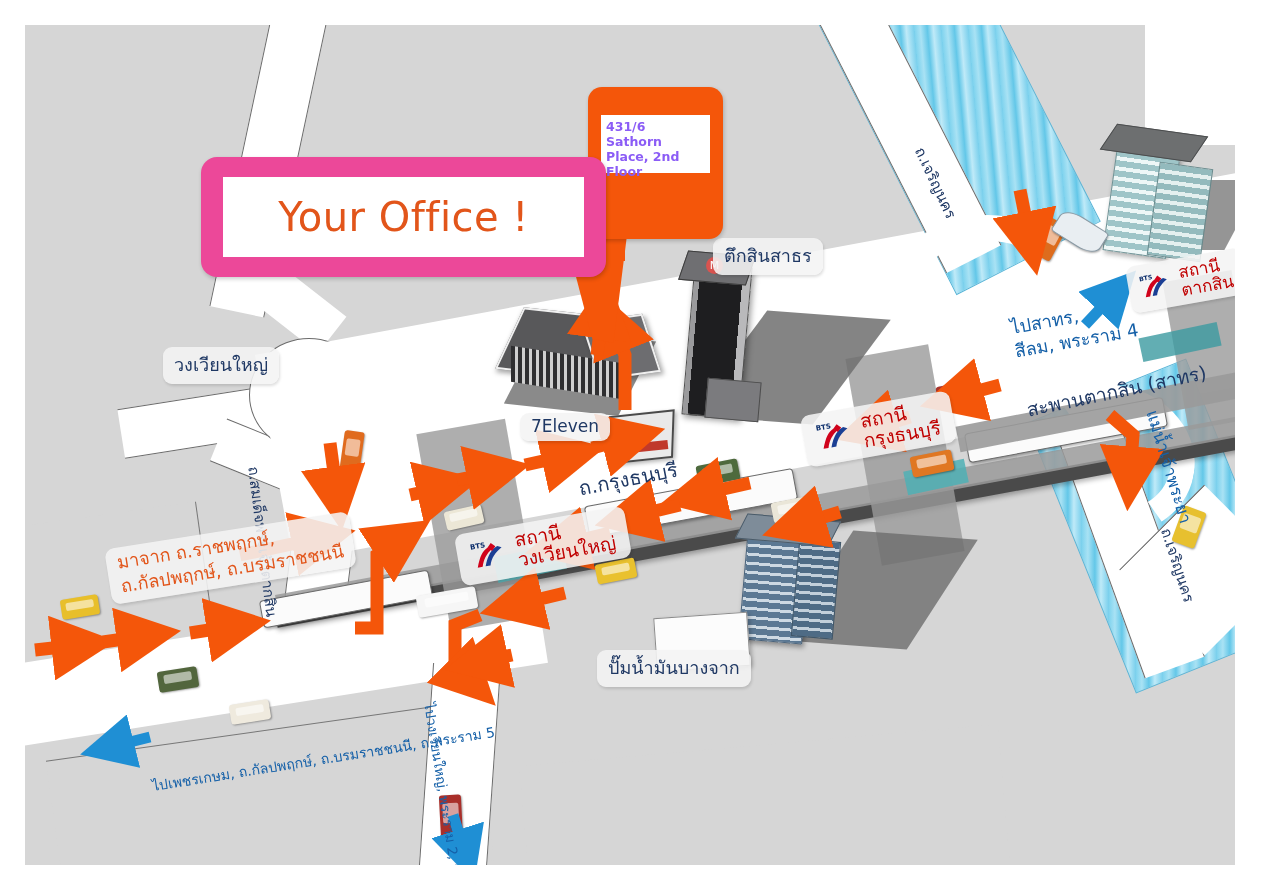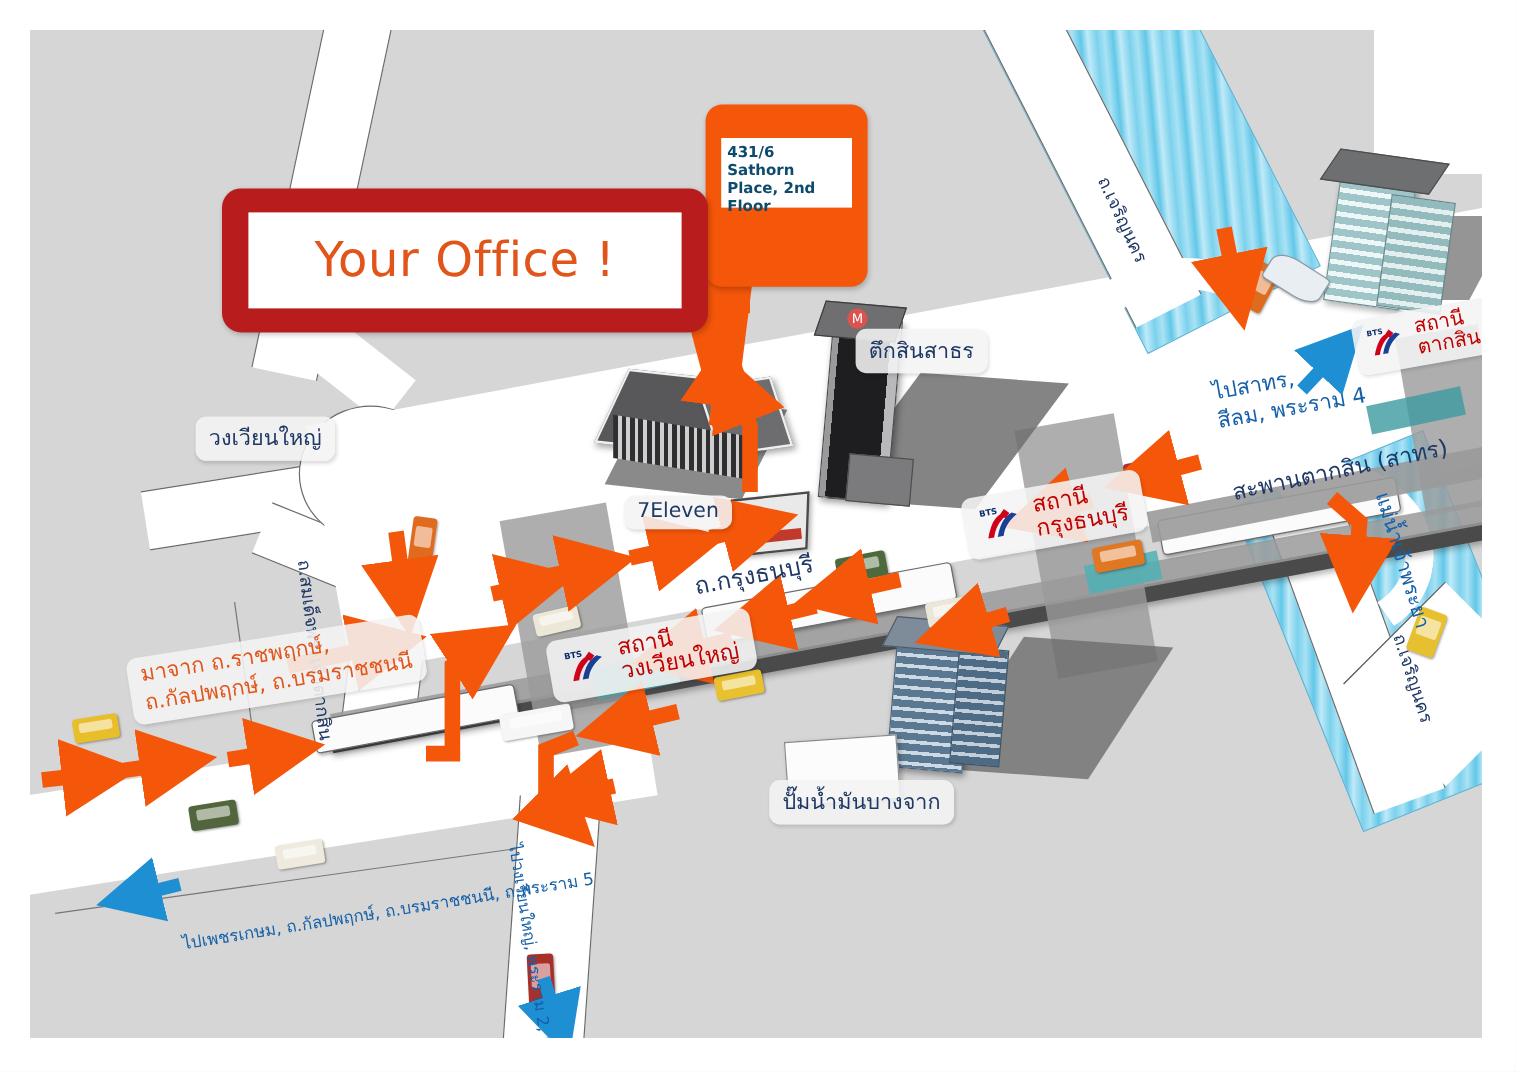--- a/index.html
+++ b/index.html
@@ -33,30 +33,30 @@
         box-shadow:1px 2px 3px rgba(0,0,0,.13);}
   .chip.orange{color:#E2551A;}
   .chip.plain{background:transparent;box-shadow:none;}
   .roadtext{position:absolute;color:#1f3864;font-size:17px;white-space:nowrap;}
   .roadtext.blue{color:#1560a8;}
 
   
   .bts{display:inline-block;vertical-align:middle;margin-right:5px;}
 
   
-  #callout{position:absolute;left:160px;top:132px;width:405px;height:120px;
-           background:#b91c1c;border-radius:16px;box-shadow:1px 2px 4px rgba(0,0,0,.2);}
+  #callout{position:absolute;left:176px;top:132px;width:405px;height:120px;
+           background:#ec4899;border-radius:16px;box-shadow:1px 2px 4px rgba(0,0,0,.2);}
   #callout .inner{position:absolute;left:22px;top:20px;right:22px;bottom:20px;
            background:#fff;display:flex;align-items:center;justify-content:center;}
   #callout .inner span{color:#E2551A;font-size:40px;letter-spacing:.5px;}
   #callout2{position:absolute;left:563px;top:62px;width:135px;height:152px;
             background:#F4560A;border-radius:14px;box-shadow:1px 2px 4px rgba(0,0,0,.2);}
   #callout2 .inner{position:absolute;left:13px;top:28px;right:13px;height:58px;background:#fff;
             padding:4px 5px;box-sizing:border-box;}
-  #callout2 .inner span{color:#0c4a6e;font-size:12.5px;font-weight:bold;line-height:15px;display:block;}
+  #callout2 .inner span{color:#8b5cf6;font-size:12.5px;font-weight:bold;line-height:15px;display:block;}
   #calloutbridge{position:absolute;left:540px;top:150px;width:60px;height:86px;background:#F4560A;}
   #calloutstem{position:absolute;left:540px;top:210px;width:62px;height:108px;background:#F4560A;
             clip-path:polygon(0 0,100% 0,78% 100%,44% 96%);}
 
   
   .car{position:absolute;border-radius:3px;box-shadow:1px 1px 2px rgba(0,0,0,.35);}
   .car::after{content:"";position:absolute;left:14%;top:18%;width:72%;height:42%;
               background:rgba(255,255,255,.55);border-radius:2px;}
   .boat{position:absolute;background:#e9eef2;border:1px solid #8a9aa5;
         border-radius:40% 10% 40% 10%;box-shadow:1px 1px 2px rgba(0,0,0,.3);}
@@ -283,24 +283,24 @@
         <path d="M428,790 L440,828"></path>
       </g>
     </svg>
 
     <div class="layer">
 
       <div class="chip" style="left:138px;top:322px;">วงเวียนใหญ่</div>
 
       <div class="chip" style="left:495px;top:388px;font-size:17px;">7Eleven</div>
 
-      <div class="chip" style="left:688px;top:213px;margin-top:36px;">ตึกสินสาธร</div>
-
-
-      <div class="chip" style="left:616px;top:625px;text-align:right;">ปั๊มน้ำมันบางจาก</div>
+      <div class="chip" style="left:688px;top:213px;">ตึกสินสาธร</div>
+
+
+      <div class="chip" style="left:572px;top:625px;text-align:right;">ปั๊มน้ำมันบางจาก</div>
 
       <div class="chip" style="left:432px;top:495px;padding:5px 14px 7px;transform:rotate(-10deg);
                   display:flex;align-items:center;gap:6px;">
         <span class="bts">
           <svg width="34" height="30" viewBox="0 0 34 30">
             <text x="0" y="9" font-size="7" font-weight="bold" fill="#0b2d6b" font-family="DejaVu Sans">BTS</text>
             <path d="M4,28 C8,17 12,12 17,10 L21,12 C15,16 11,21 9,28 z" fill="#d0021b"></path>
             <path d="M12,28 C16,17 21,12 27,10 L31,12 C24,16 19,21 17,28 z" fill="#1b3f94"></path>
             <path d="M17,10 L21,6 L25,10 L21,14 z" fill="#d0021b"></path>
           </svg>

